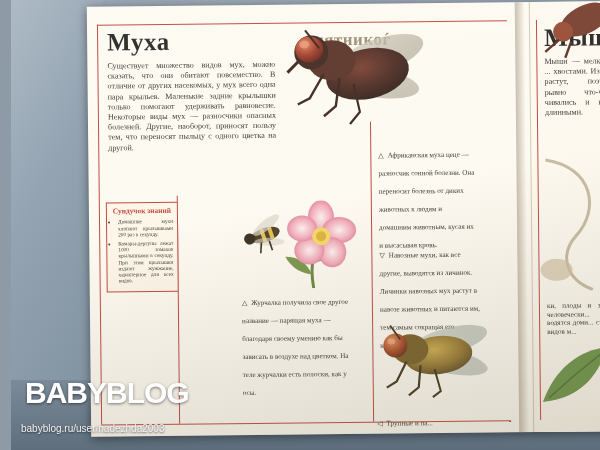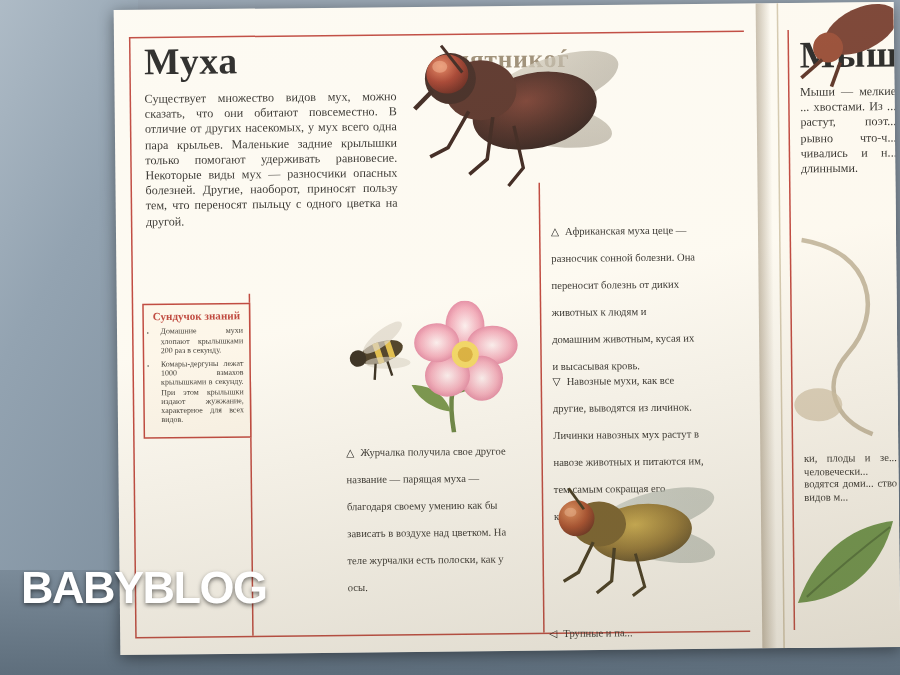--- a/index.html
+++ b/index.html
@@ -7,20 +7,21 @@
     width:600px;height:450px;overflow:hidden;
     font-family:"Liberation Serif", serif;
     background:#8e9aa6;
     position:relative;
   }
   
   #photo{
     position:absolute;inset:0;
     background:
       linear-gradient(180deg,#9aa7b4 0%,#8593a1 35%,#7e8d9c 60%,#6f7f8f 100%);
+    margin-left: 11px;
   }
   
   .cloth{
     position:absolute;left:0;top:0;width:92px;height:450px;
     background:linear-gradient(120deg,#aebbc6 0%,#93a3b1 40%,#7d8e9d 100%);
   }
   .cloth2{
     position:absolute;left:0;bottom:0;width:600px;height:70px;
     background:linear-gradient(180deg,rgba(120,136,150,.85),rgba(92,108,122,.95));
   }
@@ -298,13 +299,14 @@
           <path d="M4 56 C18 18 46 4 68 2 C60 34 36 54 4 56Z" fill="#5e8a3a"></path>
           <path d="M10 52 C30 34 50 18 66 6" stroke="#3e6224" stroke-width="1.4" fill="none"></path>
         </svg>
       </div>
     </div>
   </div>
 
   <div id="wm">
     <span class="b">BABYBLOG</span>
   </div>
+  <div id="wmurl">babyblog.ru/user/nadezhda2003</div>
 </div>
 
 </body></html>

